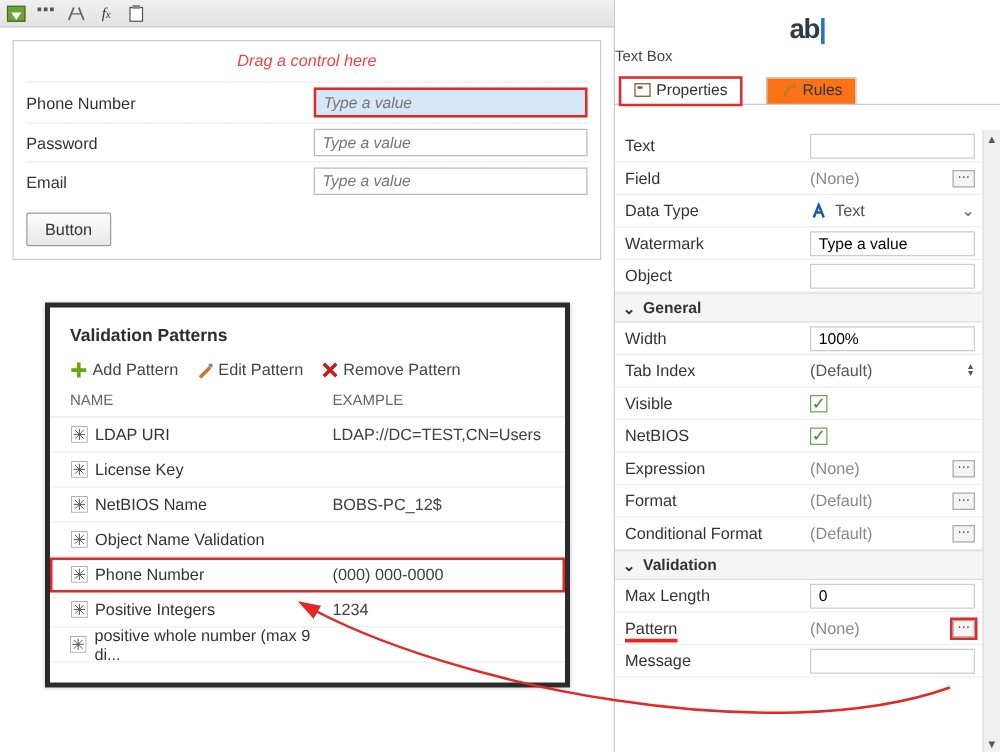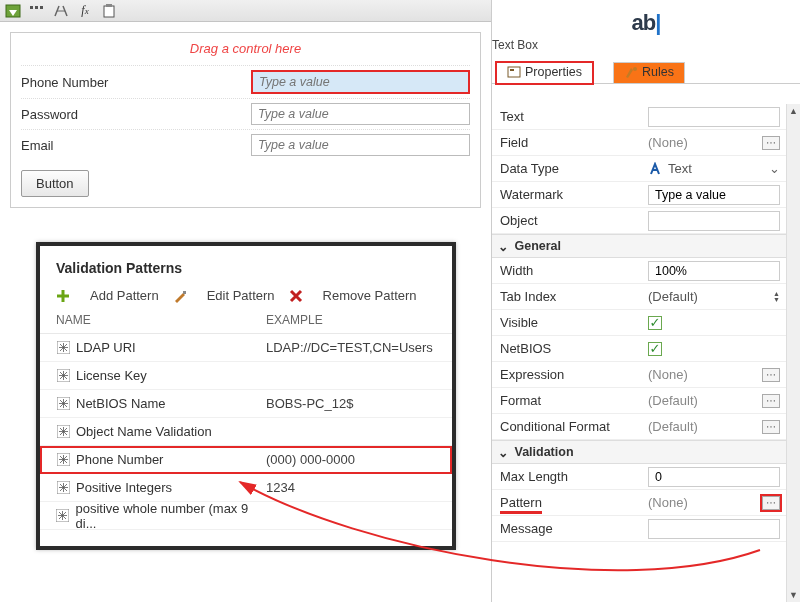--- a/index.html
+++ b/index.html
@@ -109,21 +109,21 @@
     color: #2d2d2d;
   }
   .vp-actions {
     display: flex;
     gap: 14px;
     padding: 4px 16px 6px;
     align-items: center;
     color: #444;
   }
   .vp-actions span.act {
-    display: flex; align-items: center; gap: 20px;
+    display: flex; align-items: center; gap: 4px;
   }
   .thead {
     display: flex;
     padding: 4px 16px 6px;
     color: #666;
     font-size: 12px;
     border-bottom: 1px solid #e8e8e8;
   }
   .thead .c1 { width: 210px; }
   .thead .c2 { flex: 1; }

